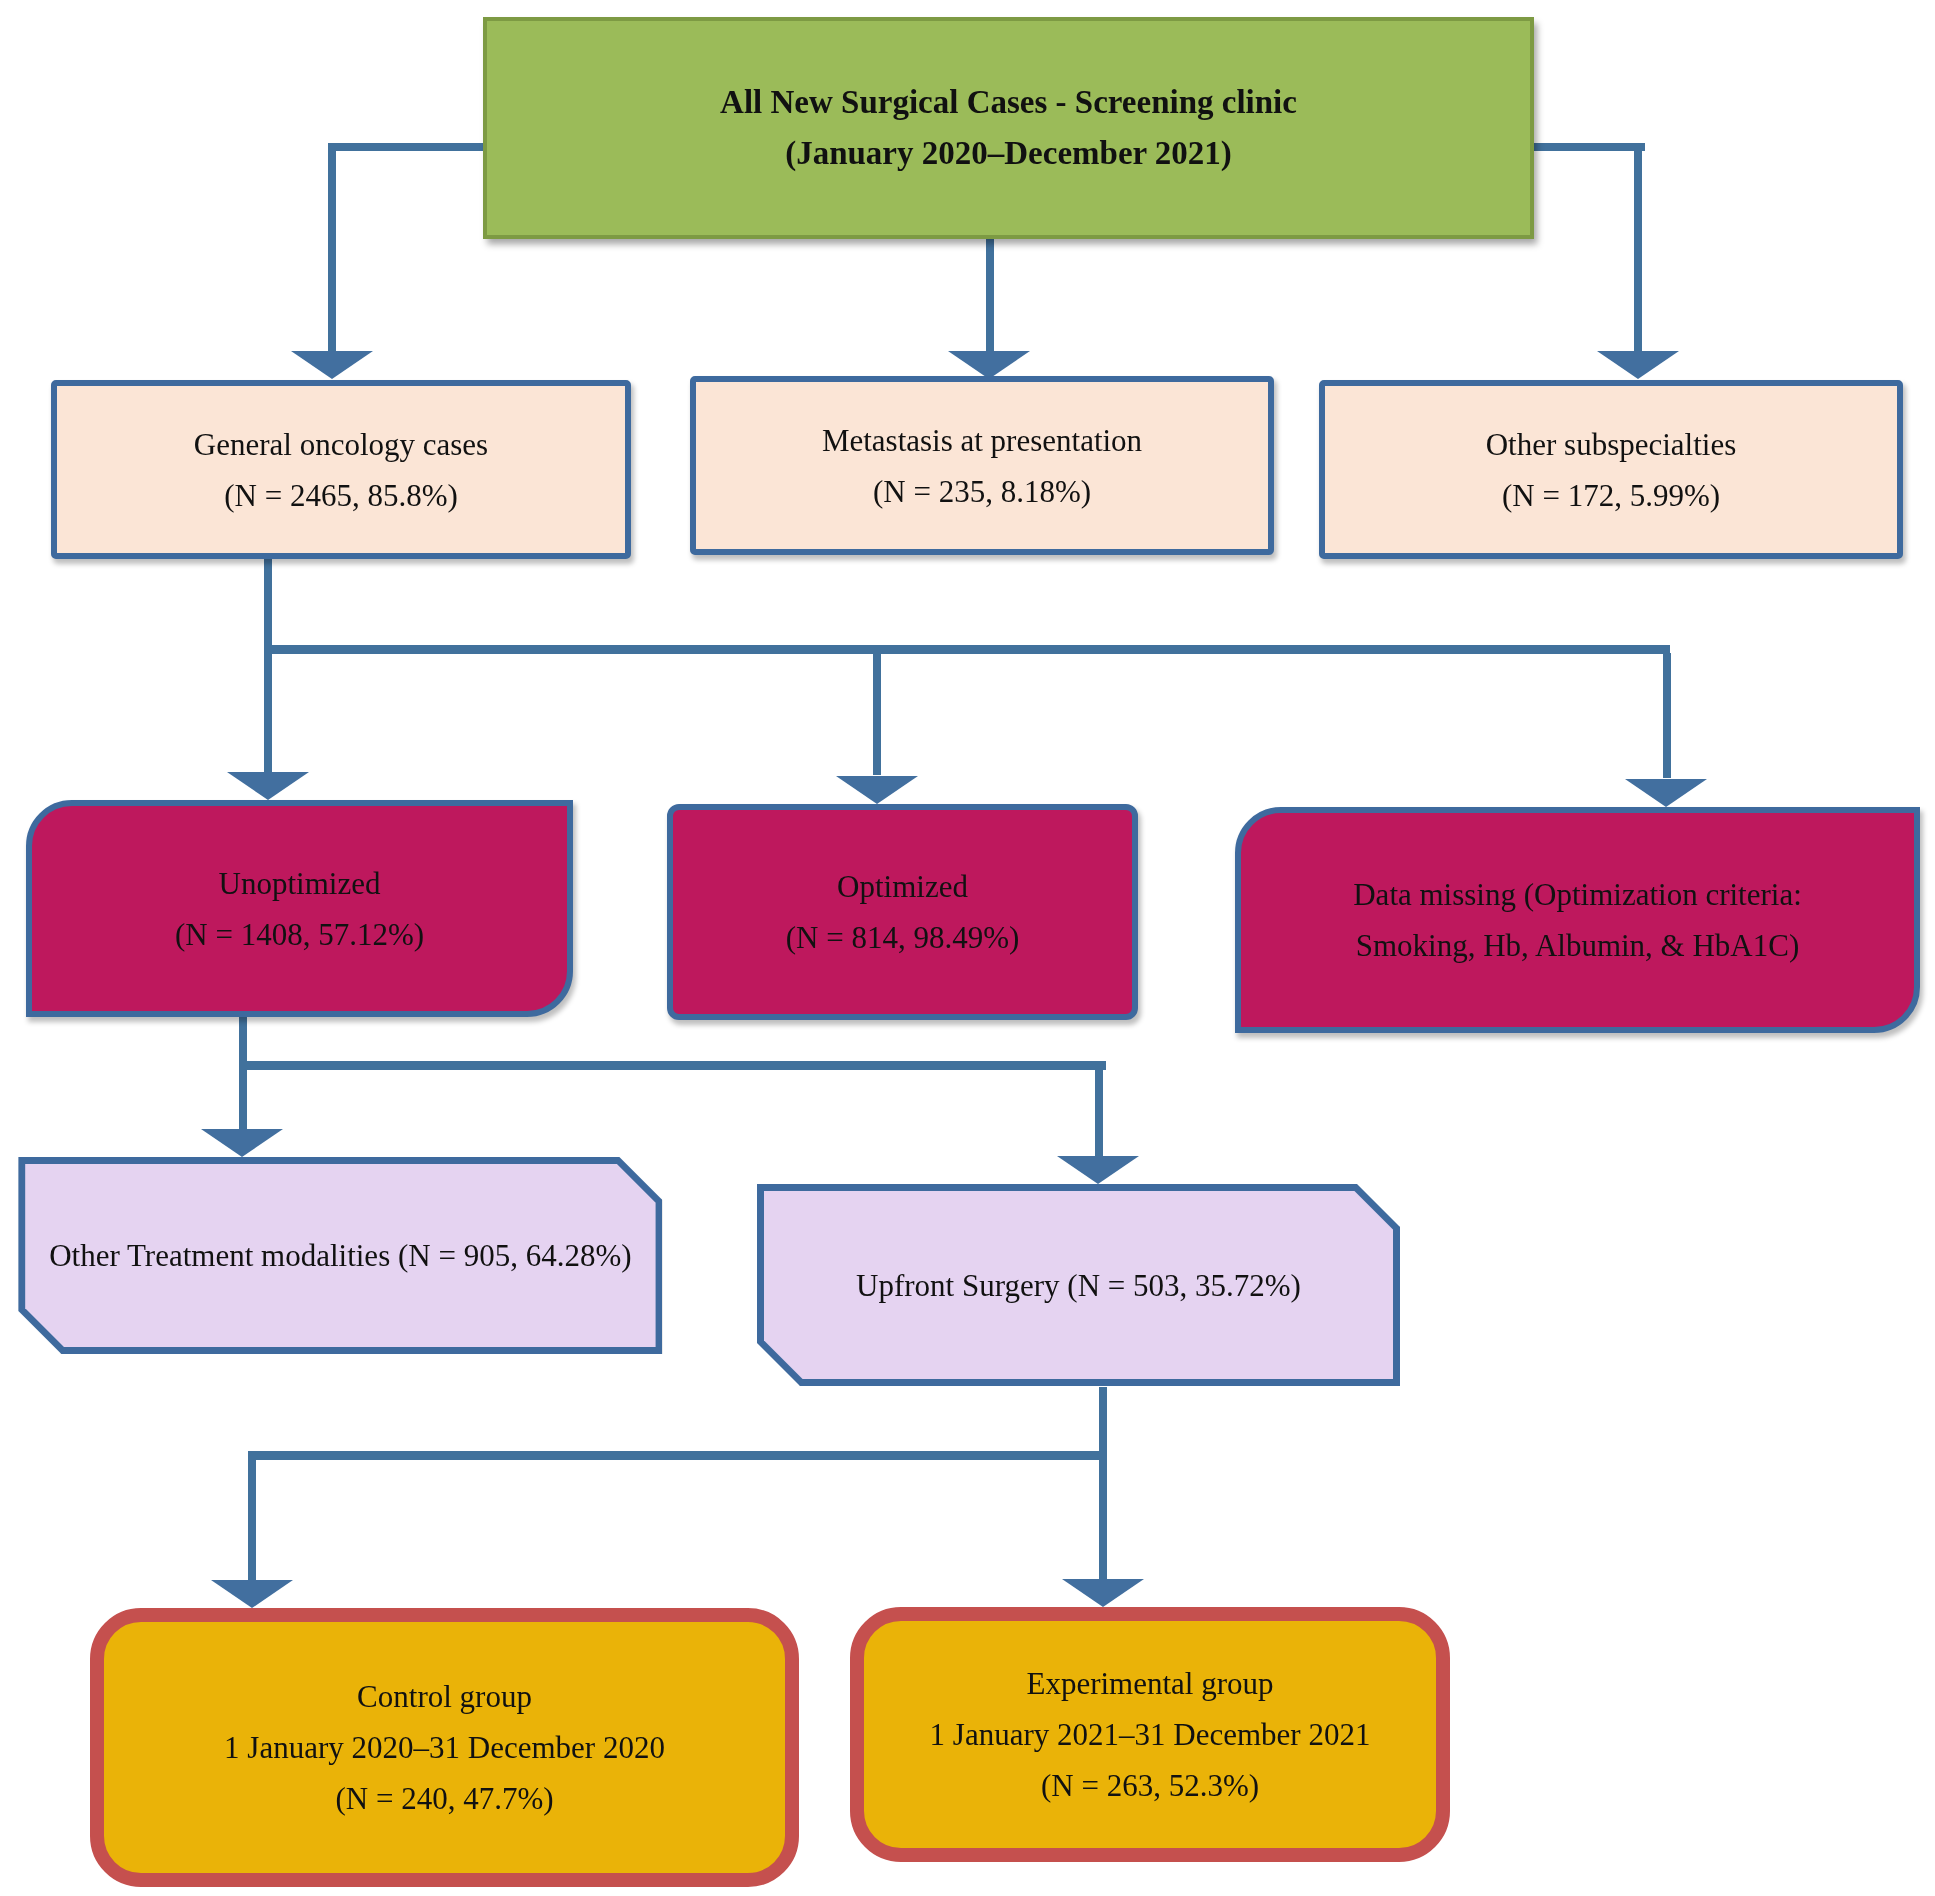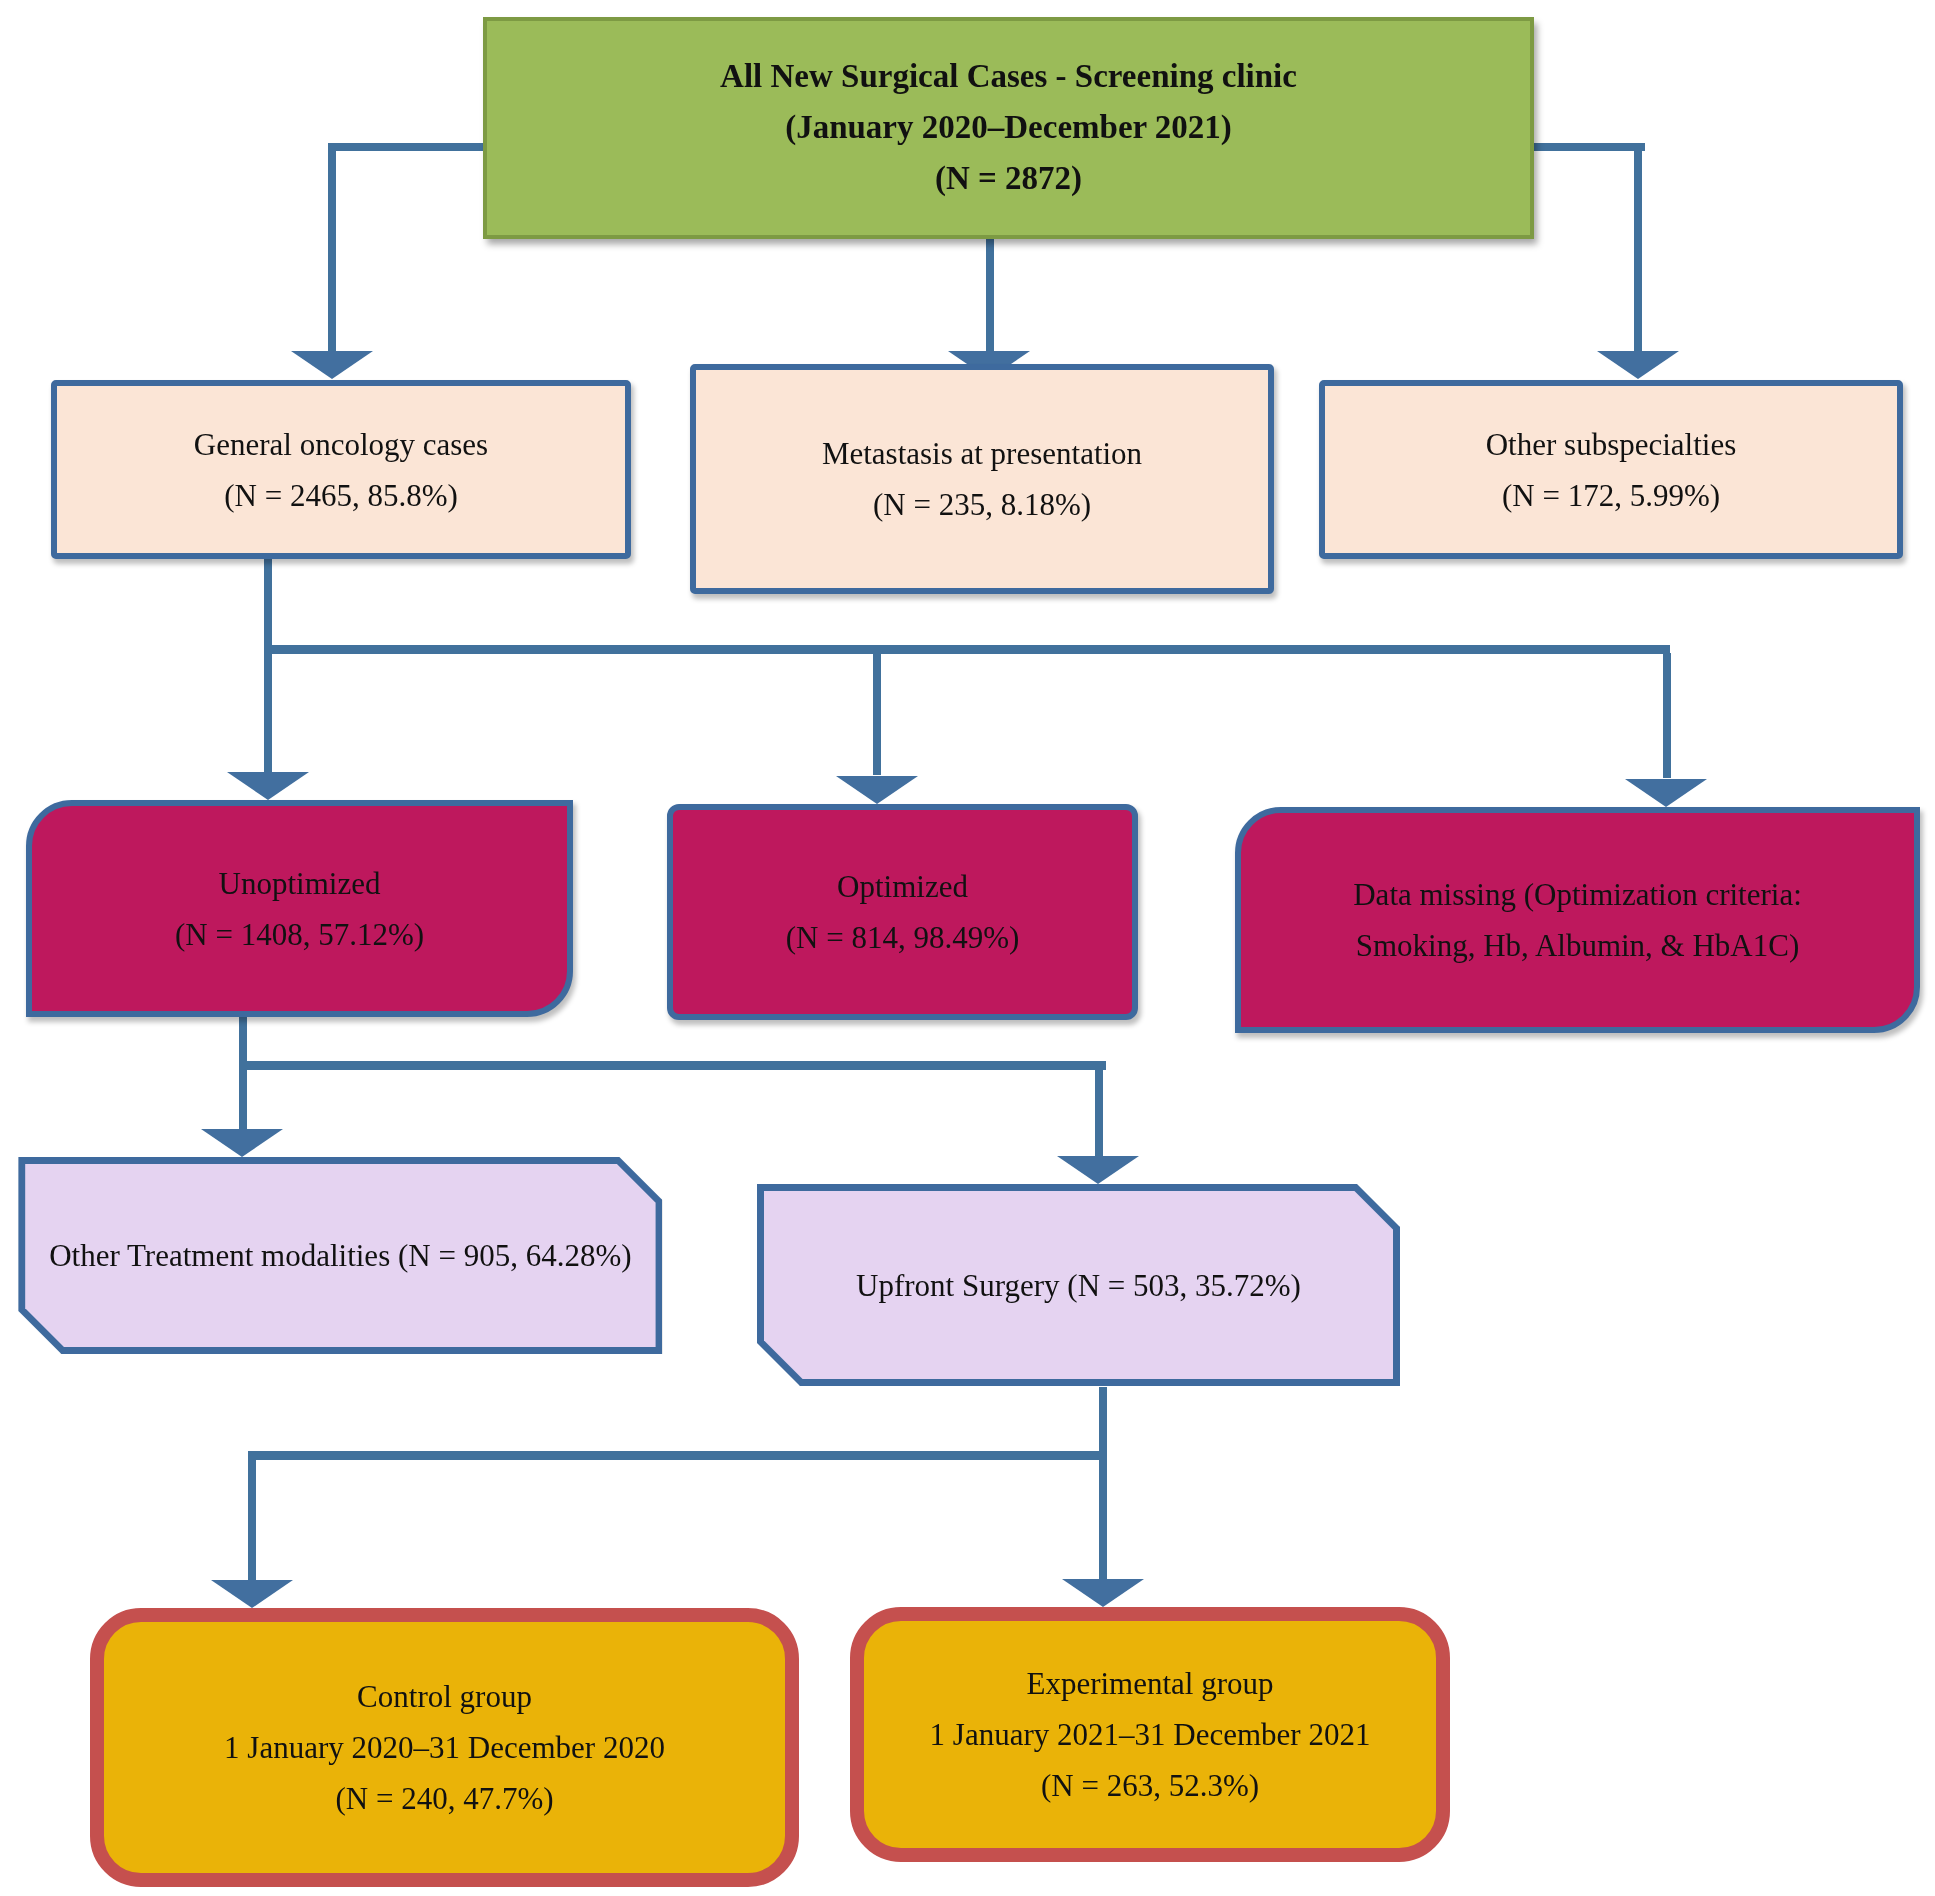--- a/index.html
+++ b/index.html
@@ -102,32 +102,31 @@
   <div class="seg" style="left:1099px;top:1387px;width:7.8px;height:192px;"></div>
   <div class="seg" style="left:248px;top:1451px;width:859px;height:8.7px;"></div>
   <div class="seg" style="left:248px;top:1460px;width:7.8px;height:120px;"></div>
   <div class="arrow" style="left:211px;top:1580px;"></div>
   <div class="arrow" style="left:1062px;top:1579px;"></div>
 
   <div class="node root" style="left:483px;top:16.5px;width:1051px;height:222px;">
     <div class="node-text">
       <span>All New Surgical Cases - Screening clinic</span>
       <span>(January 2020–December 2021)</span>
-      <span>(N = 2872)</span>
     </div>
   </div>
 
   <div class="node peach" style="left:51px;top:380px;width:580px;height:179px;">
     <div class="node-text">
       <span>General oncology cases</span>
       <span>(N = 2465, 85.8%)</span>
     </div>
   </div>
 
-  <div class="node peach" style="left:690px;top:364px;width:584px;height:230px;">
+  <div class="node peach" style="left:690px;top:376px;width:584px;height:179px;">
     <div class="node-text">
       <span>Metastasis at presentation</span>
       <span>(N = 235, 8.18%)</span>
     </div>
   </div>
 
   <div class="node peach" style="left:1319px;top:380px;width:584px;height:179px;">
     <div class="node-text">
       <span>Other subspecialties</span>
       <span>(N = 172, 5.99%)</span>

